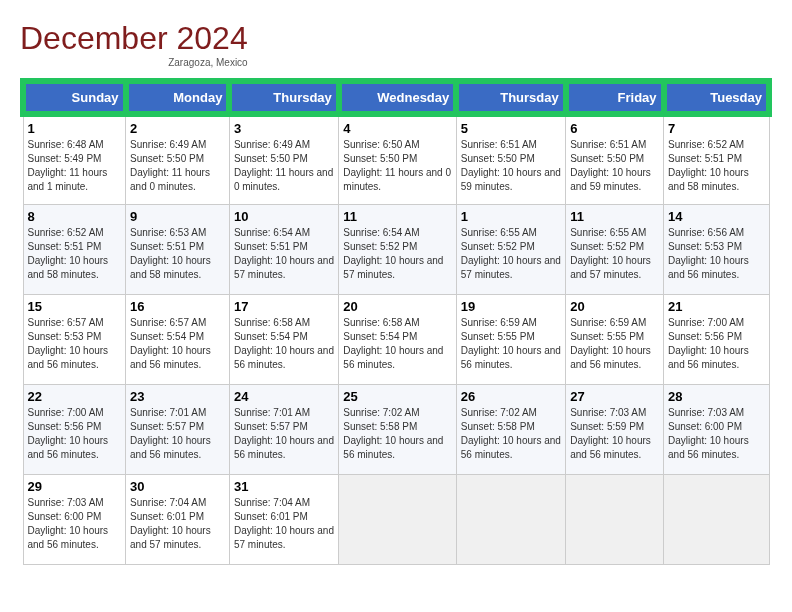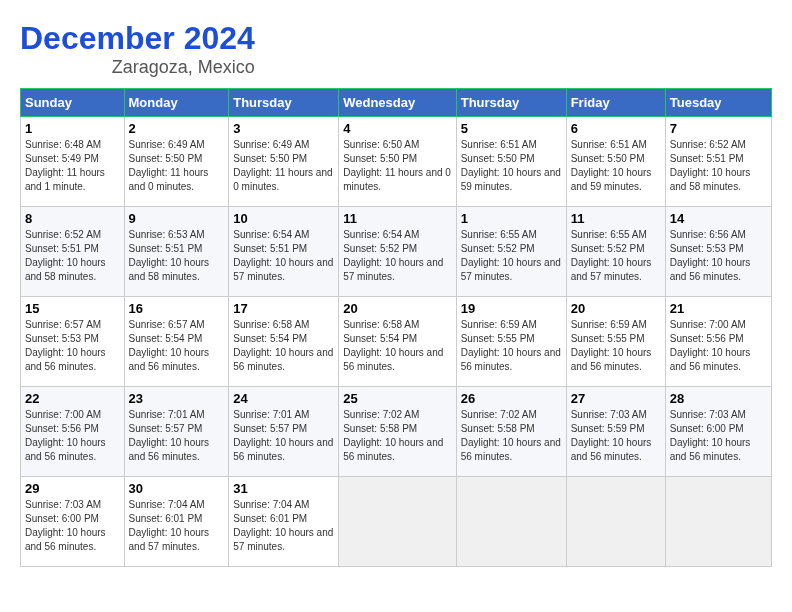--- a/index.html
+++ b/index.html
@@ -29,40 +29,40 @@
     }
     .logo-icon {
       width: 36px;
       height: 36px;
     }
     .title-block {
       text-align: right;
     }
     .month-title {
       font-size: 32px;
-      font-weight: bold;
-      color: #1d4ed8;
+      font-weight: normal;
+      color: #7f1d1d;
     }
     .location {
-      font-size: 18px;
+      font-size: 10px;
       color: #555;
     }
     table {
       width: 100%;
       border-collapse: collapse;
       font-size: 11px;
     }
     thead tr th {
       background-color: #3a6bc4;
       color: #fff;
       padding: 6px 4px;
-      text-align: left;
+      text-align: right;
       font-size: 13px;
       font-weight: bold;
-      border: 1px solid #22c55e;
+      border: 6px solid #22c55e;
     }
     tbody tr td {
       border: 1px solid #ccc;
       padding: 4px;
       vertical-align: top;
       background: #fff;
       min-height: 80px;
       height: 90px;
     }
     tbody tr:nth-child(even) td {

